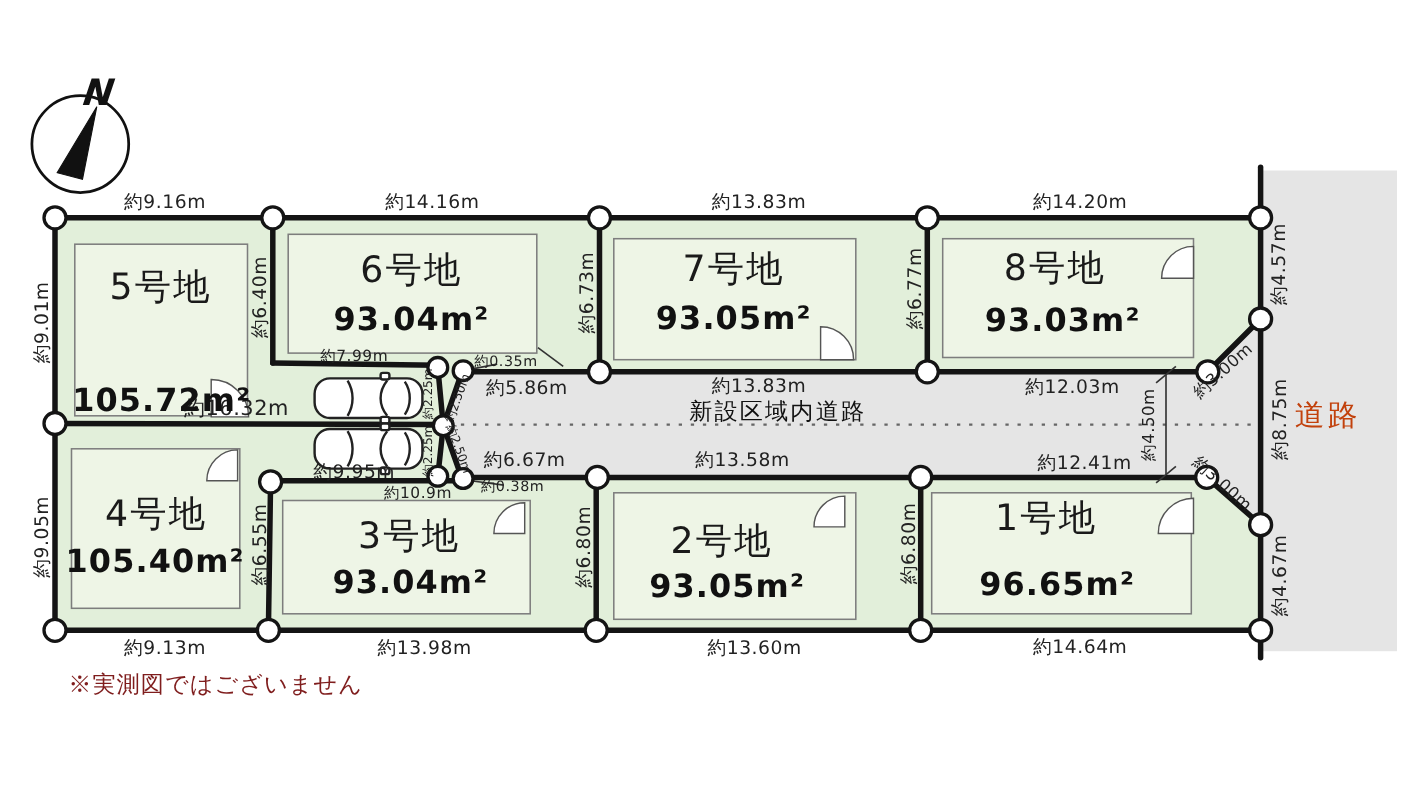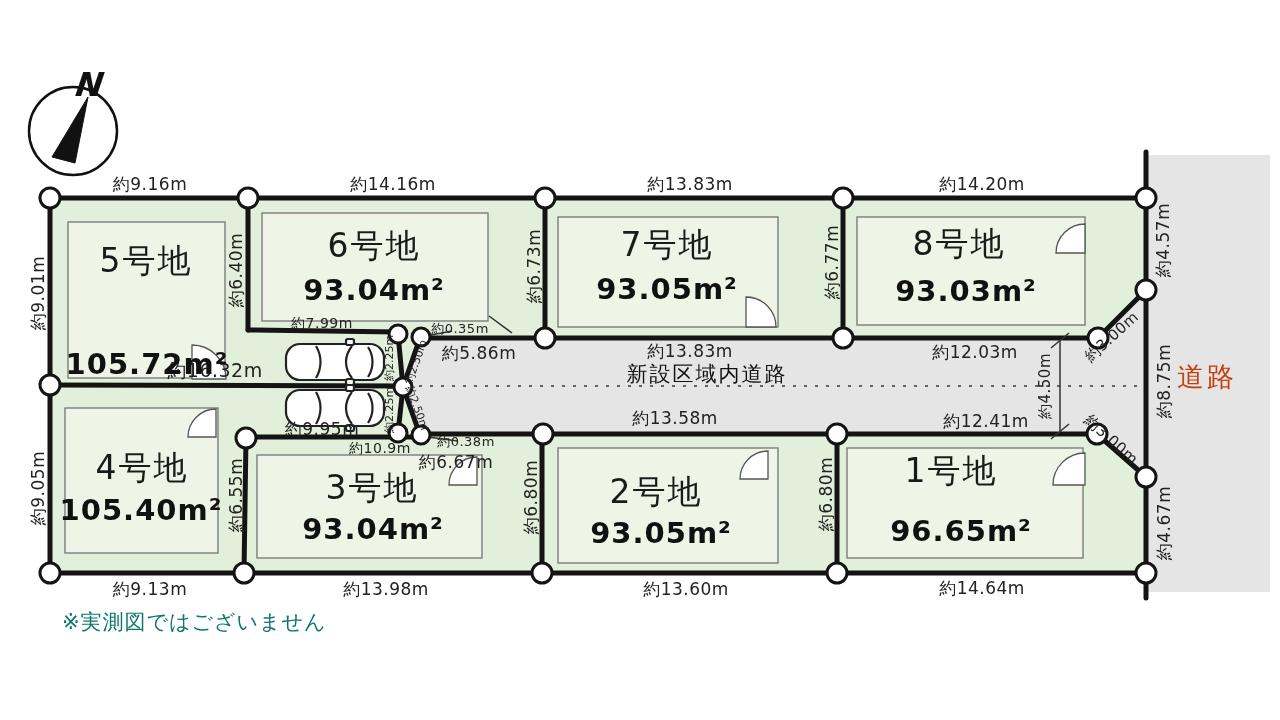--- a/index.html
+++ b/index.html
@@ -18,21 +18,21 @@
   .lbl.r42{transform:translate(-50%,-50%) rotate(42deg);font-size:15px;}
   .lbl.v15{transform:translate(-50%,-50%) rotate(-90deg);font-size:15px;}
   .lot-name{position:absolute;transform:translate(-50%,-50%);font-size:33px;color:#1a1a1a;
             white-space:nowrap;letter-spacing:2px;}
   .lot-area{position:absolute;transform:translate(-50%,-50%);font-size:29px;font-weight:bold;
             color:#111;white-space:nowrap;letter-spacing:1px;}
   .road-inner{position:absolute;transform:translate(-50%,-50%);font-size:21px;color:#111;
               white-space:nowrap;letter-spacing:2px;}
   .road-right{position:absolute;transform:translate(-50%,-50%);font-size:27px;color:#c2410c;
               white-space:nowrap;letter-spacing:3px;}
-  .note{position:absolute;font-size:21px;color:#0f766e;white-space:nowrap;letter-spacing:1px;}
+  .note{position:absolute;font-size:21px;color:#7f1d1d;white-space:nowrap;letter-spacing:1px;font-family:Liberation Serif, serif;}
   .north{position:absolute;font-size:33px;font-style:italic;font-weight:600;color:#111;
          transform:translate(-50%,-50%) skewX(-8deg);}
 </style>
 </head>
 <body>
 
 <div id="stage">
 
   <svg id="gfx" width="1280" height="720" viewBox="0 0 1280 720">
 
@@ -175,21 +175,21 @@
   <span class="lbl sm" style="left:380px;top:449px;font-size:14px;">約10.9m</span>
   <span class="lbl sm" style="left:466px;top:442px;">約0.38m</span>
   <span class="lbl xs v" style="left:389px;top:358px;">約2.25m</span>
   <span class="lbl xs v" style="left:389px;top:410px;">約2.25m</span>
   <span class="lbl xs r-70" style="left:416px;top:362px;">約2.50m</span>
   <span class="lbl xs r70" style="left:417px;top:408px;">約2.50m</span>
 
   <span class="lbl" style="left:479px;top:353px;">約5.86m</span>
   <span class="lbl" style="left:690px;top:351px;">約13.83m</span>
   <span class="lbl" style="left:975px;top:352px;">約12.03m</span>
-  <span class="lbl" style="left:456px;top:418px;margin-top:44px;">約6.67m</span>
+  <span class="lbl" style="left:477px;top:418px;">約6.67m</span>
   <span class="lbl" style="left:675px;top:418px;">約13.58m</span>
   <span class="lbl" style="left:970px;top:421px;margin-left:16px;">約12.41m</span>
   <span class="lbl v15" style="left:1045px;top:386px;">約4.50m</span>
   <span class="lbl r-42" style="left:1112px;top:337px;">約3.00m</span>
   <span class="lbl r42" style="left:1111px;top:440px;">約3.00m</span>
   <span class="road-inner" style="left:707px;top:374px;">新設区域内道路</span>
   <span class="road-right" style="left:1207px;top:377px;">道路</span>
 
   <span class="lbl v" style="left:236px;top:495px;"></span>
   <span class="lbl v" style="left:236px;top:495px;">約6.55m</span>

